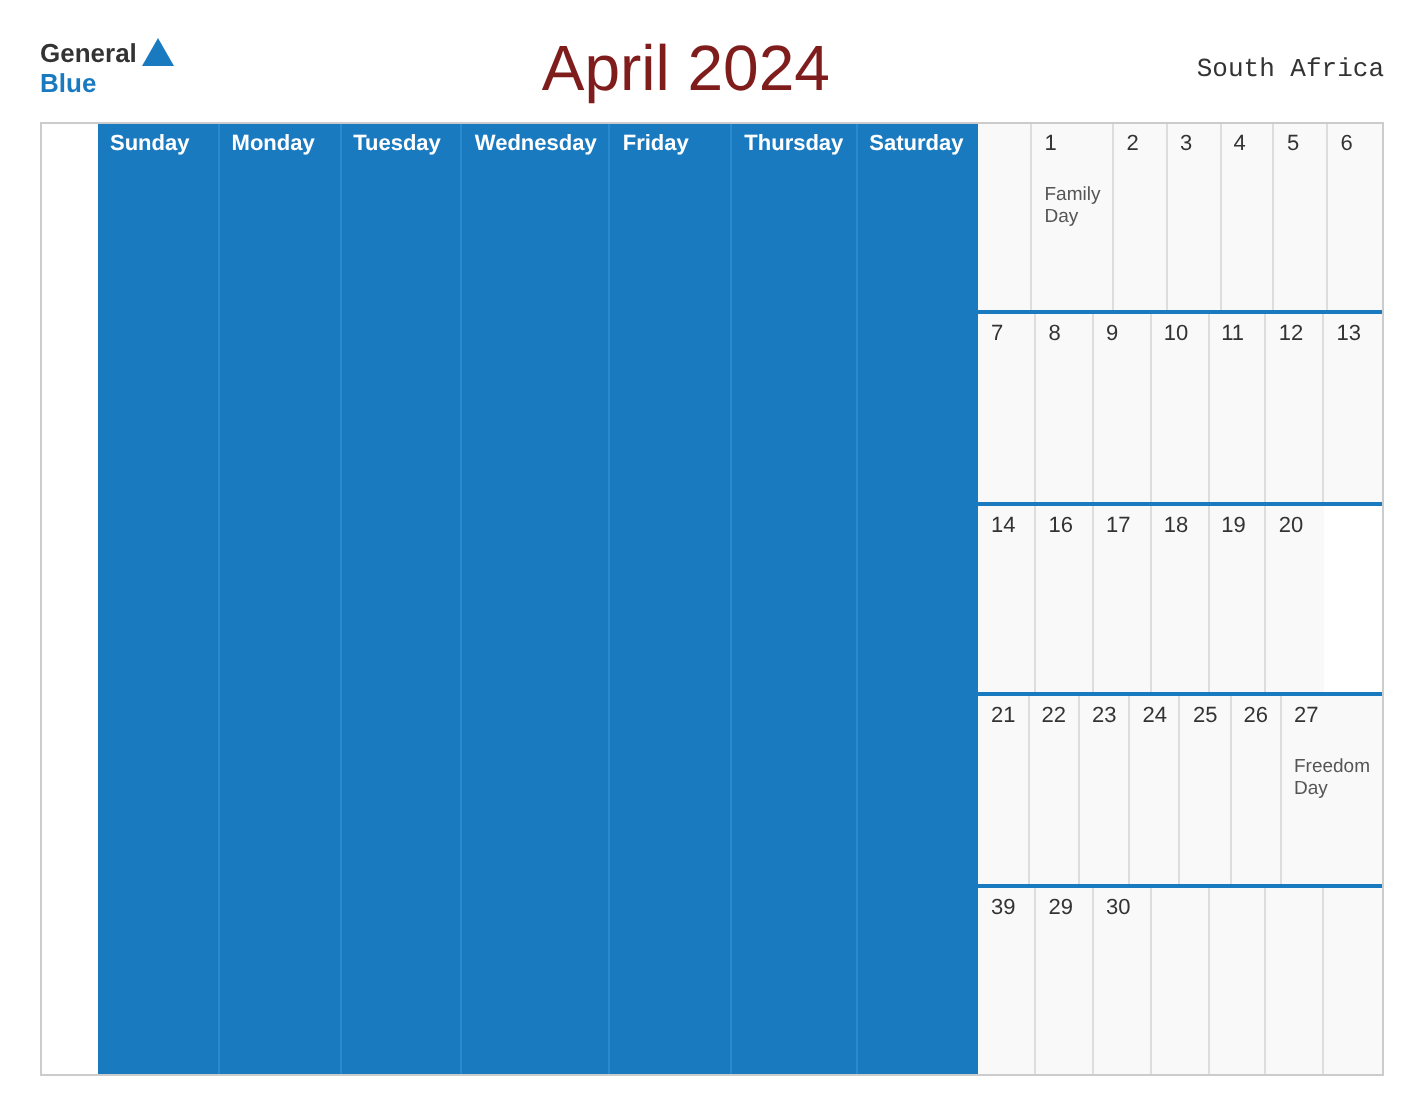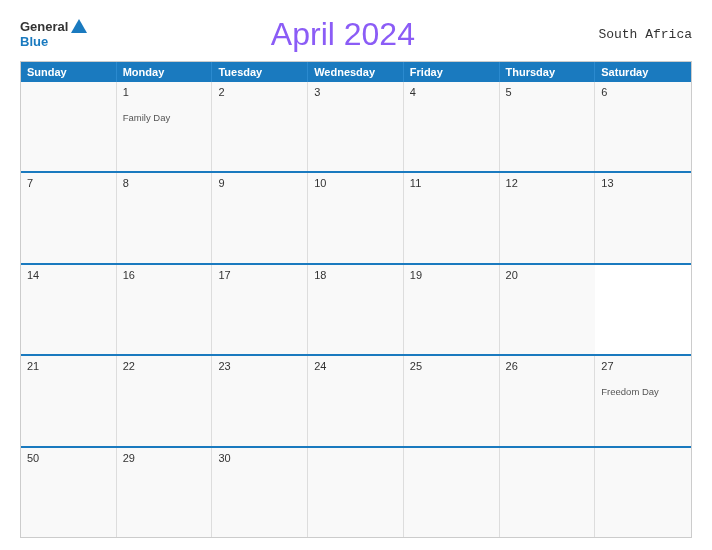--- a/index.html
+++ b/index.html
@@ -64,39 +64,39 @@
     }
 
     .logo-row {
       display: flex;
       align-items: center;
     }
 
     .month-title {
       font-size: 32px;
       font-weight: normal;
-      color: #8b5cf6;
+      color: #7f1d1d;
       text-align: center;
       flex: 1;
     }
 
     .country-label {
       font-size: 13px;
       color: #333;
       text-align: right;
       min-width: 90px;
       font-family: Liberation Mono, monospace;
     }
 
     
     .calendar {
       flex: 1;
       display: flex;
-      flex-direction: column;
       border: 1px solid #ccc;
+      padding-left: 28px;
     }
 
     
     .day-headers {
       display: grid;
       grid-template-columns: repeat(7, 1fr);
       background: #1a7abf;
     }
 
     .day-header {
@@ -281,21 +281,21 @@
           <div class="day-cell">
             <span class="day-number">26</span>
           </div>
           <div class="day-cell">
             <span class="day-number">27</span>
             <div class="day-event">Freedom Day</div>
           </div>
         </div>
         <div class="week-row">
           <div class="day-cell">
-            <span class="day-number">50</span>
+            <span class="day-number">39</span>
           </div>
           <div class="day-cell">
             <span class="day-number">29</span>
           </div>
           <div class="day-cell">
             <span class="day-number">30</span>
           </div>
           <div class="day-cell empty"></div>
           <div class="day-cell empty"></div>
           <div class="day-cell empty"></div>

